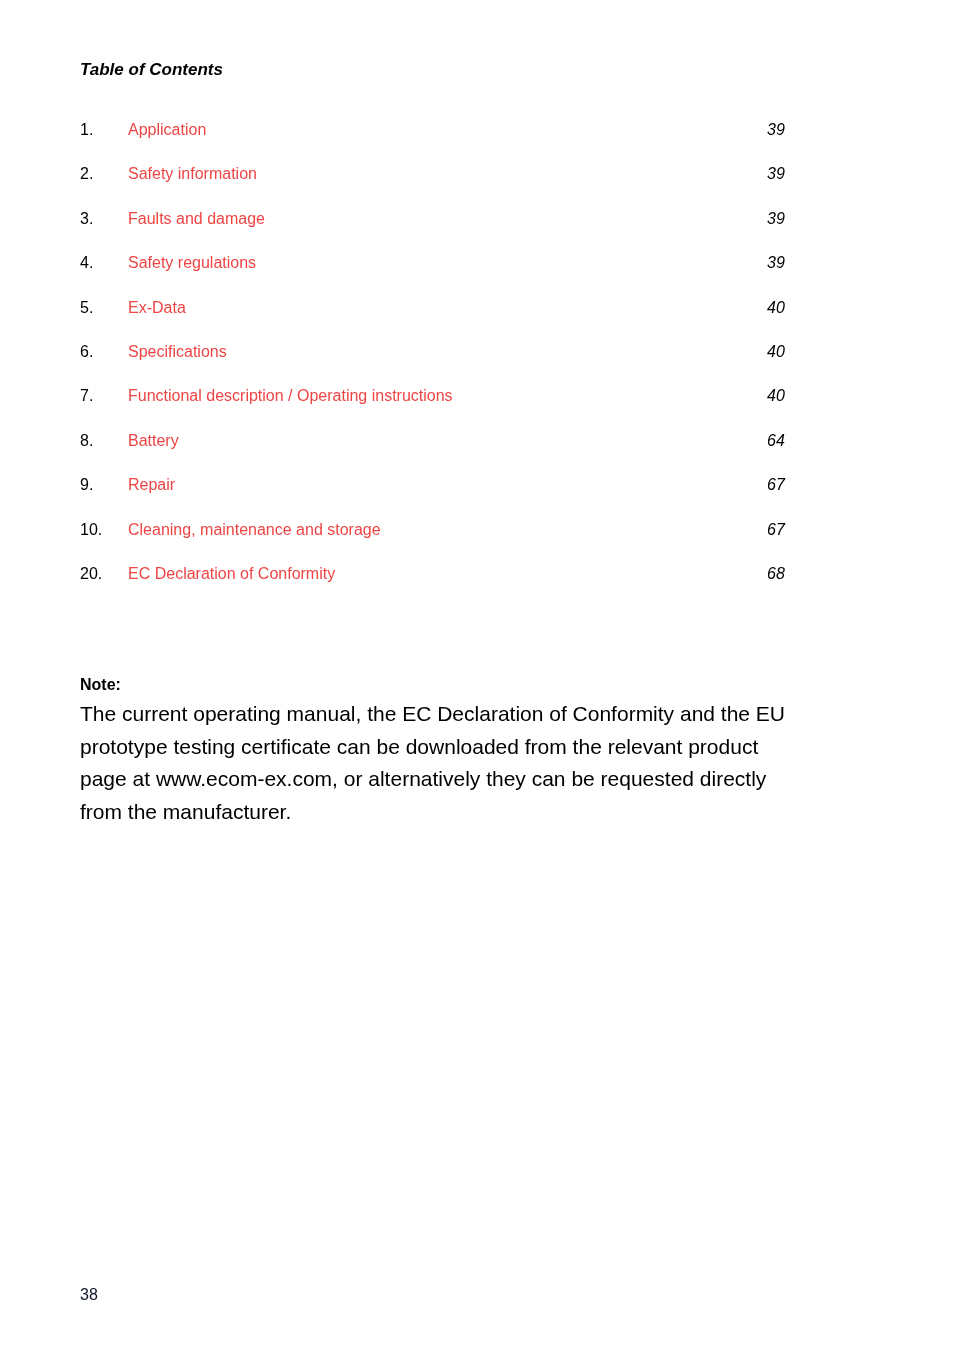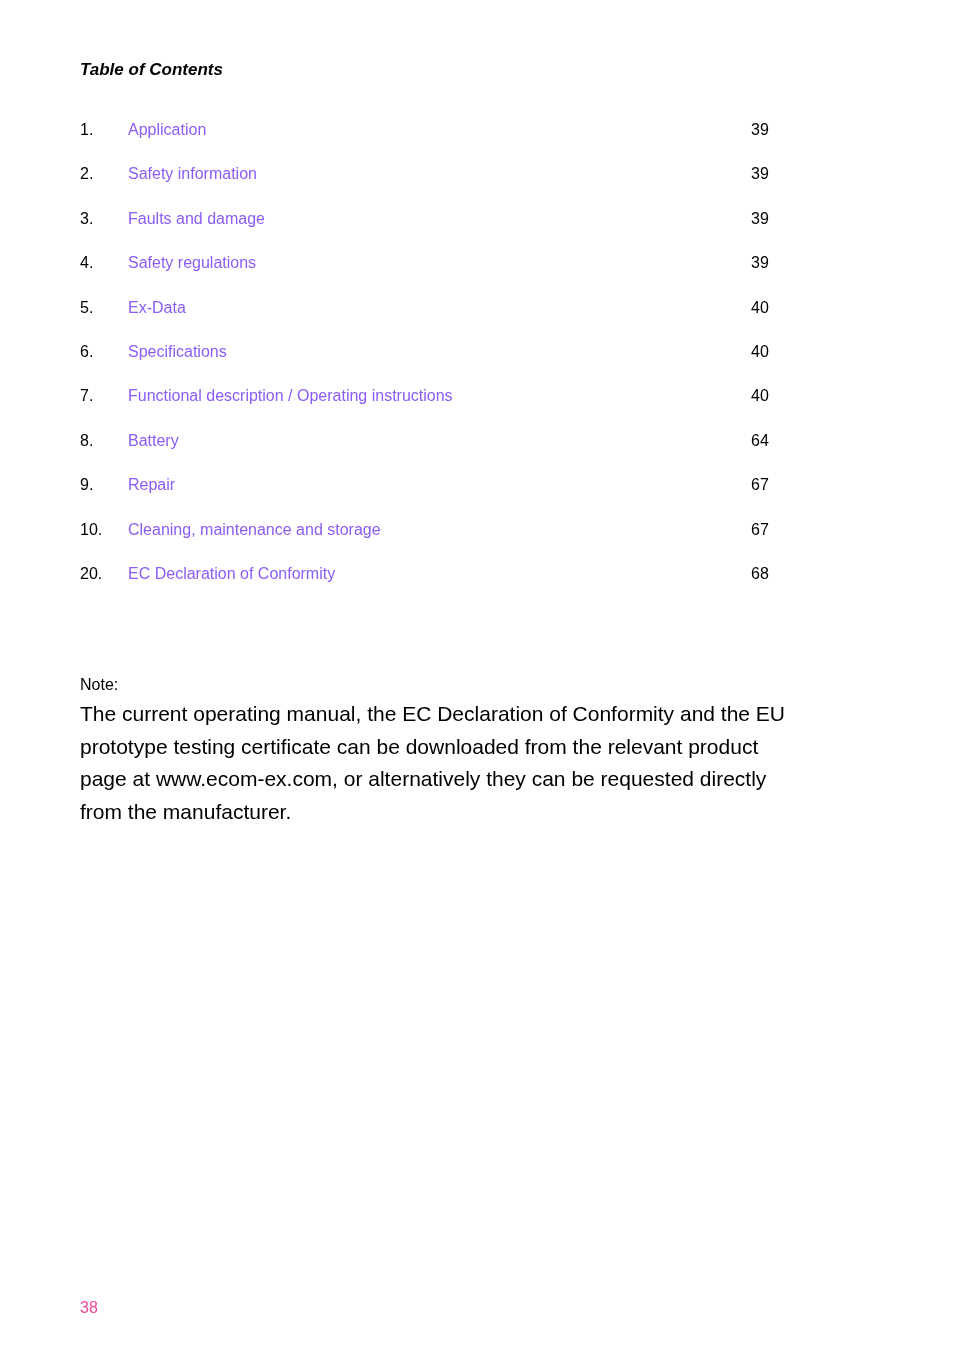--- a/index.html
+++ b/index.html
@@ -45,52 +45,53 @@
       line-height: 1.4;
     }
 
     .toc-table tr td:first-child {
       width: 48px;
       color: #000;
       white-space: nowrap;
     }
 
     .toc-table tr td:nth-child(2) {
-      color: #8b5cf6;
+      color: #ef4444;
     }
 
     .toc-table tr td:last-child {
-      text-align: left;
+      text-align: center;
       width: 50px;
       color: #000;
       white-space: nowrap;
+      font-style: italic;
     }
 
     .note-section {
       margin-top: 80px;
     }
 
     .note-label {
-      font-weight: normal;
+      font-weight: bold;
       font-size: 16px;
       margin-bottom: 4px;
     }
 
     .note-text {
       font-size: 21px;
       line-height: 1.55;
       color: #000;
     }
 
     .page-number {
       position: absolute;
-      bottom: 28px;
+      bottom: 41px;
       left: 80px;
       font-size: 16px;
-      color: #ec4899;
+      color: #0f172a;
       margin-top: 28px;
     }
   </style>
 </head>
 <body>
 
 <div class="page">
 
   <div class="toc-title">Table of Contents</div>
 

